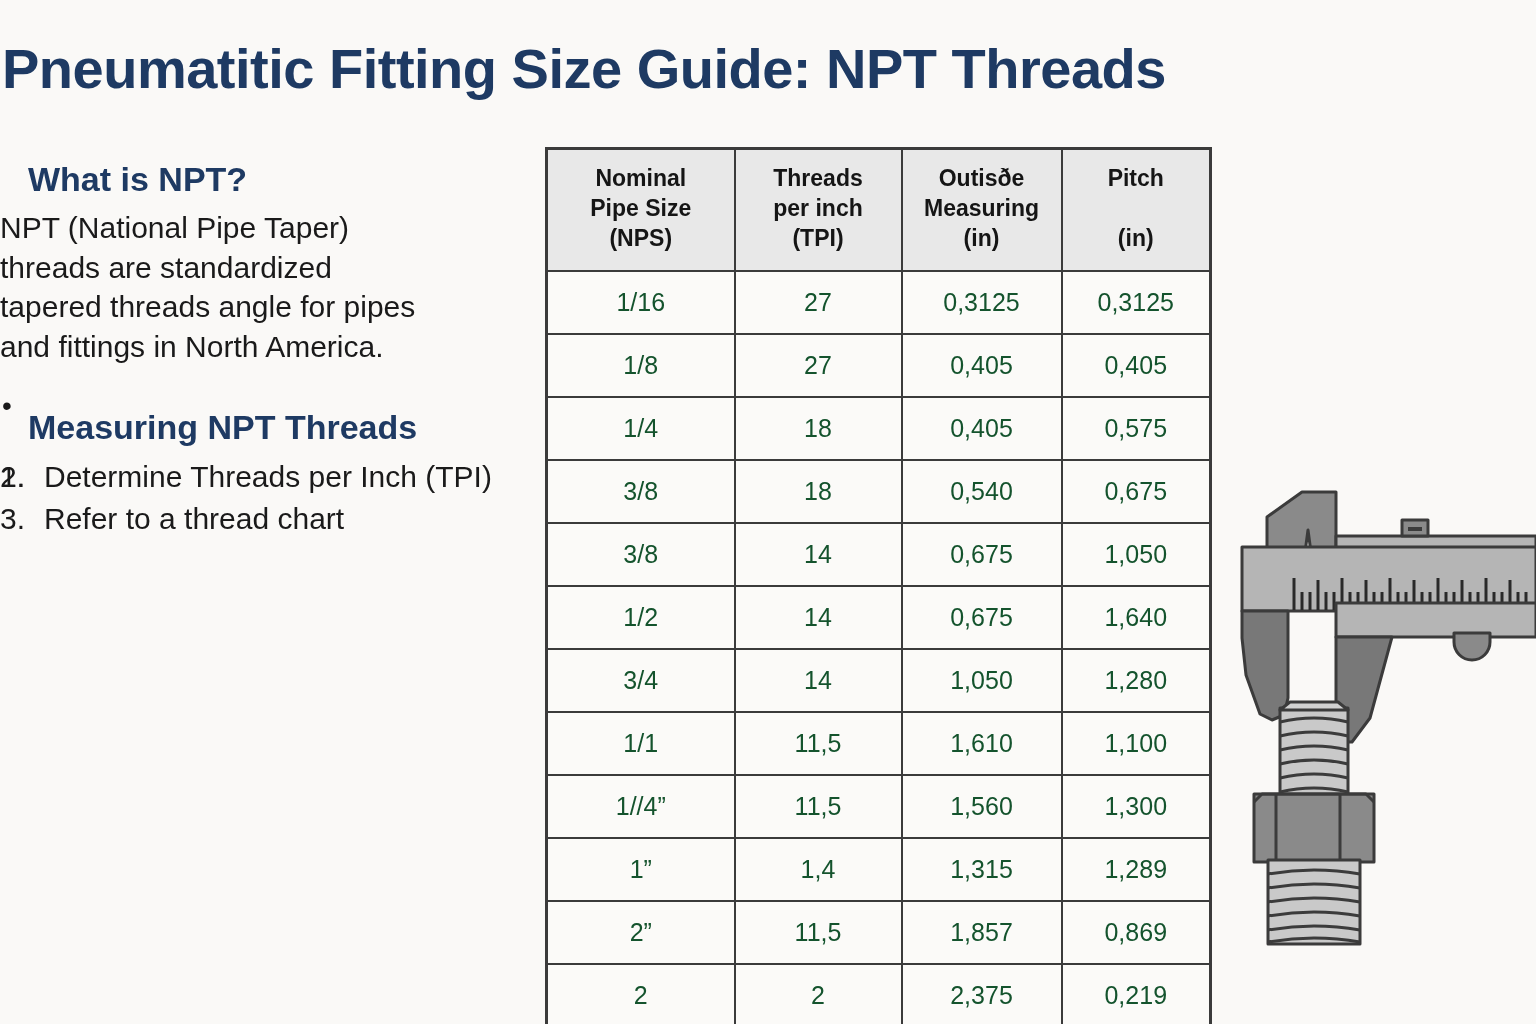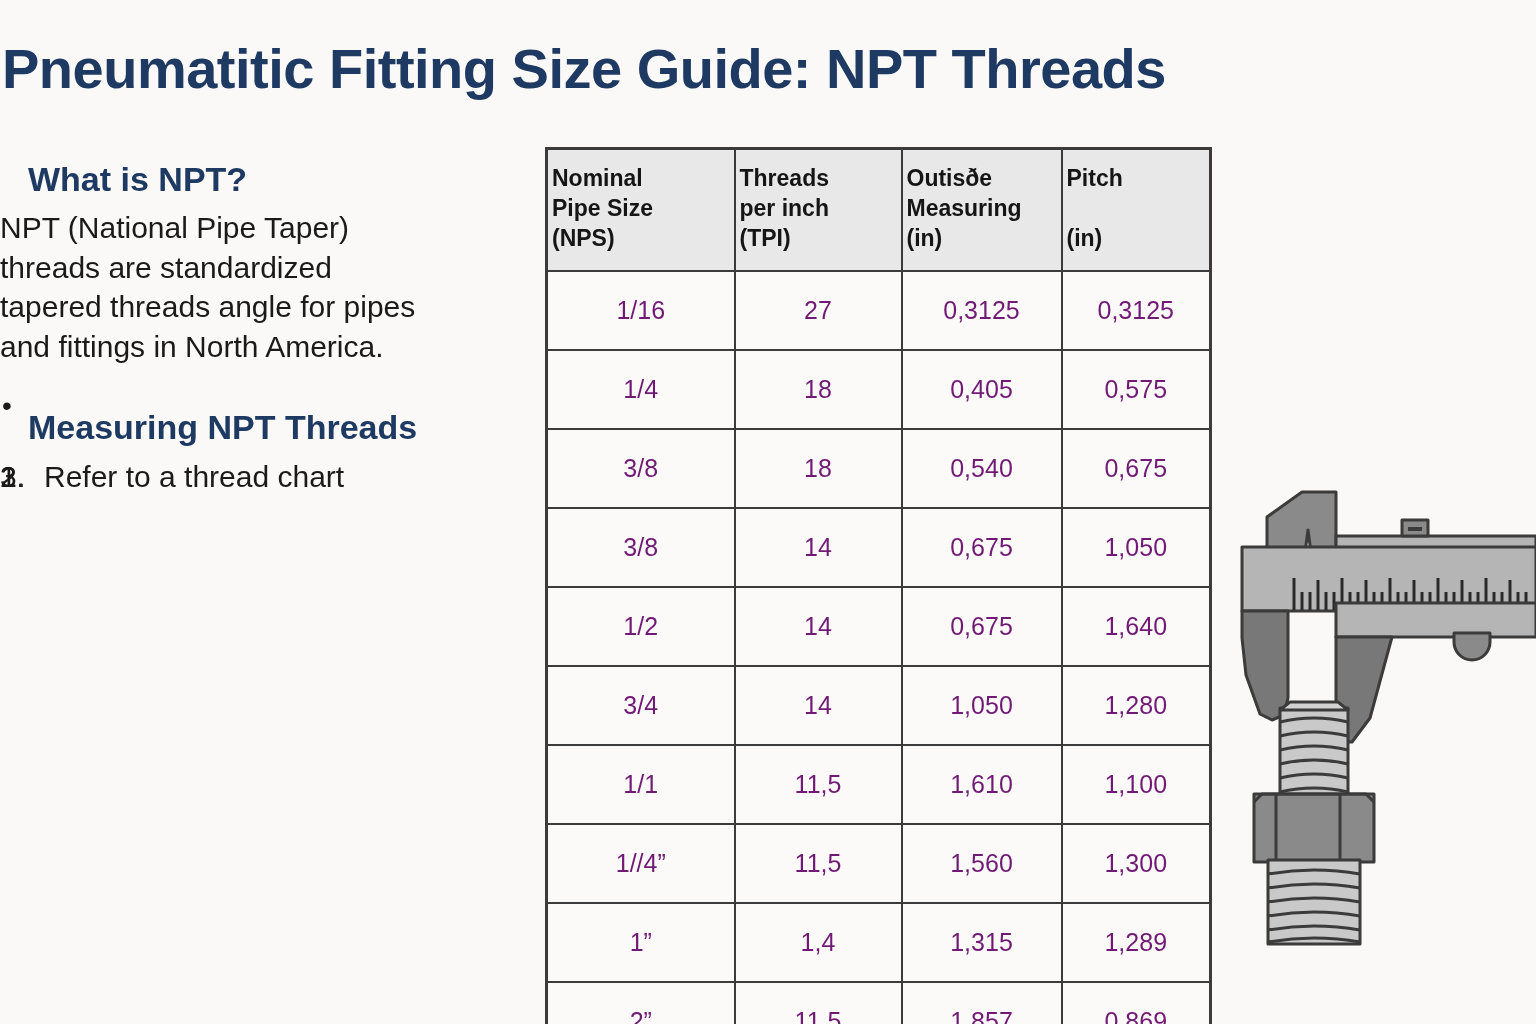--- a/index.html
+++ b/index.html
@@ -110,31 +110,31 @@
   table.npt-table col.c3 { width: 160px; }
   table.npt-table col.c4 { width: 149px; }
   table.npt-table th {
     background: #e8e8e8;
     border: 2px solid #3b3b3b;
     font-size: 23px;
     font-weight: bold;
     color: #151515;
     padding: 14px 4px 16px 4px;
     line-height: 1.3;
-    text-align: left;
+    text-align: center;
     vertical-align: middle;
   }
   table.npt-table td {
     border: 2px solid #3b3b3b;
     font-size: 25px;
-    color: #701a75;
+    color: #14532d;
     text-align: center;
     vertical-align: middle;
     height: 53px;
-    padding: 12px;
+    padding: 4px;
     background: #fbfaf8;
   }
 
   
   #caliper-illustration {
     position: absolute;
     left: 1232px;
     top: 470px;
     width: 304px;
     height: 480px;
@@ -159,20 +159,21 @@
 
   <div id="measuring-section">
     <h2 class="section-heading">Measuring NPT Threads</h2>
 
     <ol class="numbered-list">
       <li>
         <span class="step-num">1.</span>
       </li>
       <li>
         <span class="step-num">2.</span>
+        <span>Determine Threads per Inch (TPI)</span>
       </li>
       <li>
         <span class="step-num">3.</span>
         <span>Refer to a thread chart</span>
       </li>
     </ol>
   </div>
 </div>
 
 <div id="npt-table-wrap">
@@ -208,20 +209,26 @@
       </tr>
     </thead>
     <tbody>
         <tr>
           <td>1/16</td>
           <td>27</td>
           <td>0,3125</td>
           <td>0,3125</td>
         </tr>
         <tr>
+          <td>1/8</td>
+          <td>27</td>
+          <td>0,405</td>
+          <td>0,405</td>
+        </tr>
+        <tr>
           <td>1/4</td>
           <td>18</td>
           <td>0,405</td>
           <td>0,575</td>
         </tr>
         <tr>
           <td>3/8</td>
           <td>18</td>
           <td>0,540</td>
           <td>0,675</td>

